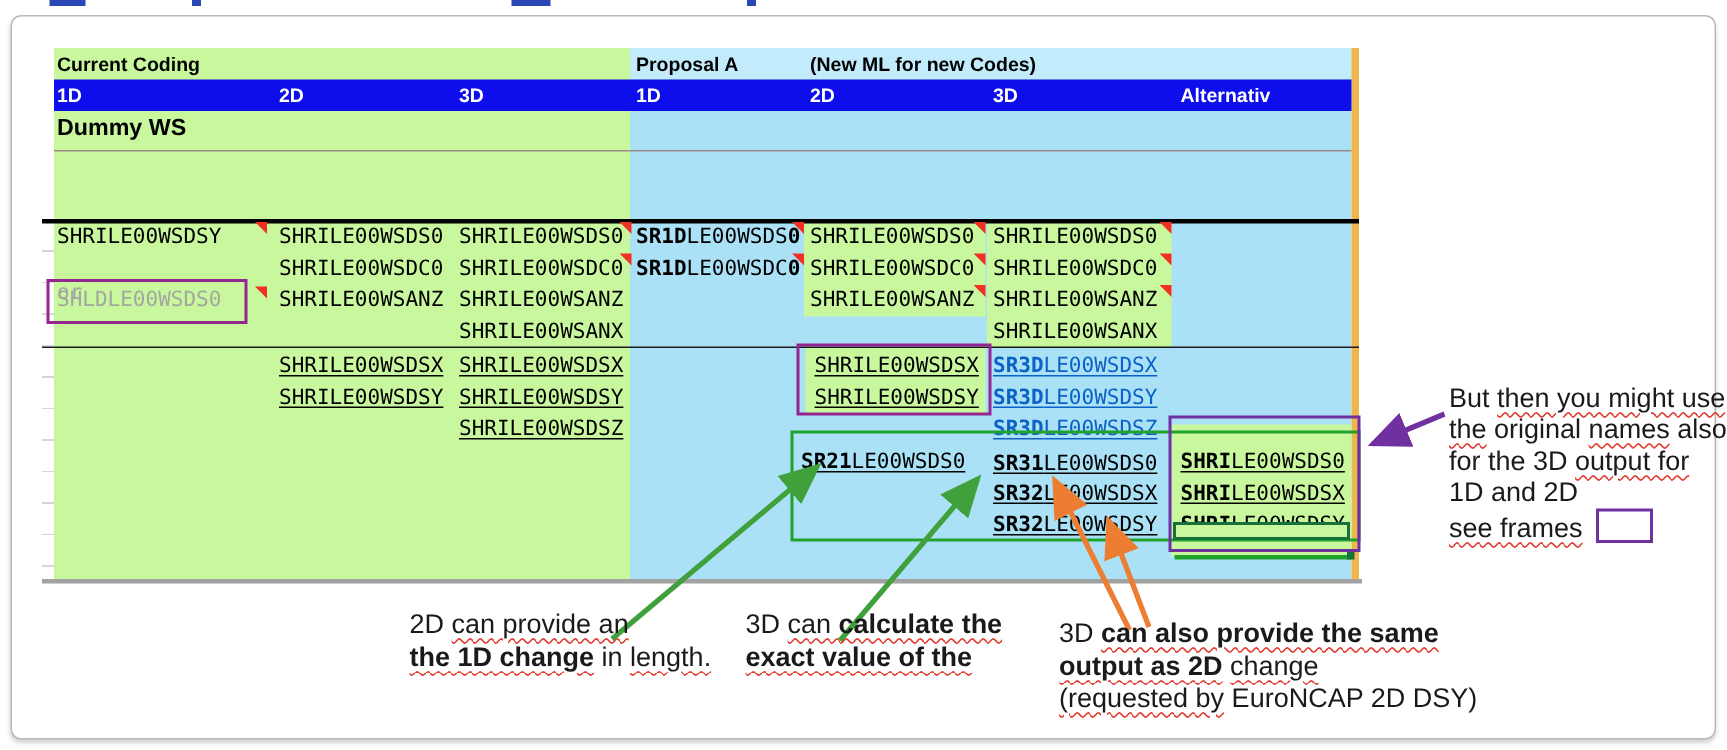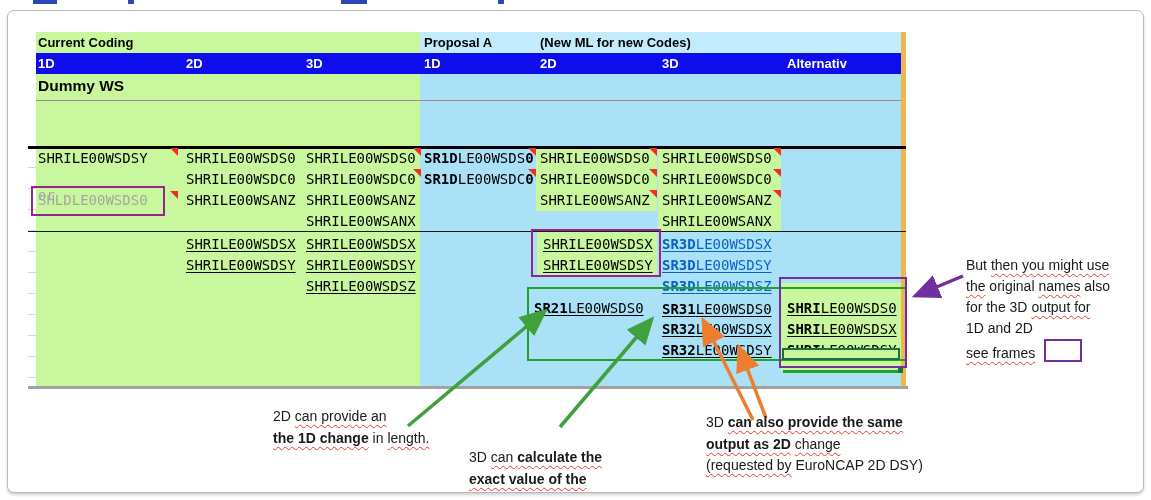--- a/index.html
+++ b/index.html
@@ -40,21 +40,21 @@
   
   .tri{width:0;height:0;border-top:8px solid #f23022;border-left:8px solid transparent;}
   
   .box-purple{border:2.5px solid #93268f;}
   .box-purple2{border:2.5px solid #7030a0;}
   .box-green{border:2.5px solid #1fa32c;border-color:#21a32b;}
   .sel-cell{border:2px solid #17713c;background:#c9f79e;}
   .sel-handle{width:5px;height:5px;background:#17713c;}
   .green-underline{background:#21a32b;}
   
-  .ann{font-size:14px;line-height:21.5px;color:#1a1a1a;white-space:nowrap;}
+  .ann{font-size:18px;line-height:21.5px;color:#1a1a1a;white-space:nowrap;}
   .ann .b{font-weight:bold;}
   .ann .w{text-decoration:underline wavy #e23b2e 1px;text-underline-offset:2.5px;}
   .ann-line{white-space:nowrap;}
   .frame-box{display:inline-block;width:34px;height:19px;border:2.5px solid #7030a0;
              vertical-align:-4px;margin-left:9px;}
   svg.overlay{position:absolute;left:0;top:0;width:1151px;height:500px;pointer-events:none;}
 </style>
 </head>
 <body>
 
@@ -184,21 +184,21 @@
   <line x1="560" y1="427" x2="652" y2="319" stroke="#3fa03c" stroke-width="3.5" marker-end="url(#ah-green)"></line>
   <line x1="753" y1="420" x2="703" y2="320" stroke="#ed7d31" stroke-width="3.5" marker-end="url(#ah-orange)"></line>
   <line x1="766" y1="418" x2="739" y2="347" stroke="#ed7d31" stroke-width="3.5" marker-end="url(#ah-orange)"></line>
   <line x1="963" y1="276" x2="915" y2="296" stroke="#7030a0" stroke-width="3.5" marker-end="url(#ah-purple)"></line>
 </svg>
 
 <div class="abs ann" style="left:273px;top:406px;">
     <div class="ann-line"><span class="">2D </span><span class="w">can provide an</span></div>
     <div class="ann-line"><span class="b w">the 1D change</span><span class=""> in </span><span class="w">length.</span></div>
   </div>
-<div class="abs ann" style="left:469px;top:406px;margin-top:41px;">
+<div class="abs ann" style="left:497px;top:406px;">
     <div class="ann-line"><span class="">3D </span><span class="w">can </span><span class="b w">calculate the</span></div>
     <div class="ann-line"><span class="b w">exact value of the</span></div>
   </div>
 <div class="abs ann" style="left:706px;top:412px;">
     <div class="ann-line"><span class="">3D </span><span class="b w">can also provide the same</span></div>
     <div class="ann-line"><span class="b w">output as 2D</span><span class=""> </span><span class="w">change</span></div>
     <div class="ann-line"><span class="w">(requested by</span><span class=""> EuroNCAP 2D DSY)</span></div>
   </div>
 <div class="abs ann" style="left:966px;top:255px;line-height:21px;">
     <div class="ann-line"><span class="">But </span><span class="w">then you might use</span></div>

